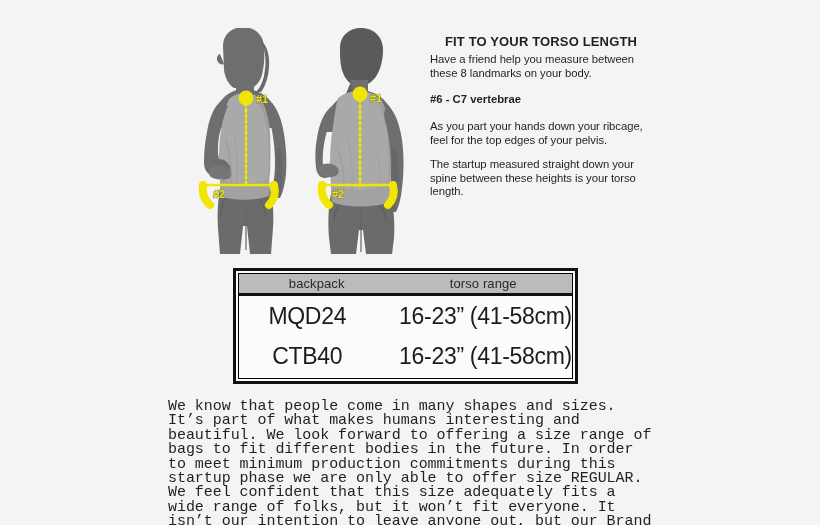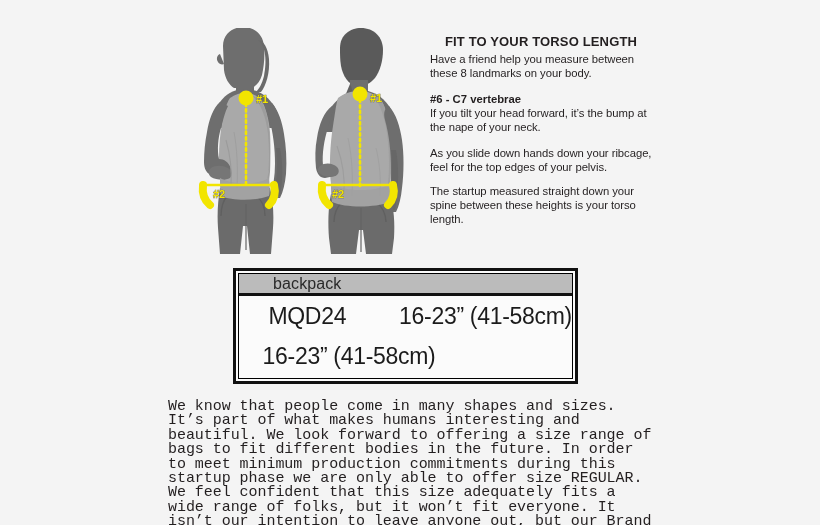--- a/index.html
+++ b/index.html
@@ -36,21 +36,21 @@
   
   .size-table{
     position:absolute;left:233px;top:268px;width:345px;height:116px;
     border:3px solid #111;background:#fbfbfb;box-sizing:border-box;
   }
   .tbl-inner{position:absolute;inset:2px;border:1px solid #000;box-sizing:border-box;}
   .tbl-head{
     height:22px;background:#bbbbbb;border-bottom:3px solid #111;
     display:flex;align-items:center;box-sizing:border-box;
   }
-  .th{font-size:16px;color:#2a2a2a;letter-spacing:.1px;}
+  .th{font-size:13px;color:#2a2a2a;letter-spacing:.1px;padding-left:16px;}
   .th.c1{width:41%;text-align:center;}
   .th.c2{width:59%;text-align:center;}
   .tbl-row{height:40px;display:flex;align-items:center;}
   .td{font-size:23px;color:#1b1b1b;letter-spacing:-.3px;}
   .td.c1{width:41%;text-align:center;}
   .td.c2{width:59%;text-align:right;}
 
   
   .footer-note{
     position:absolute;left:168px;top:400px;width:487px;
@@ -194,37 +194,38 @@
         </g>
       </g>
     </svg>
   </div>
 
   <div class="instructions">
     <div class="instr-title">FIT TO YOUR TORSO LENGTH</div>
     <p class="instr-p">Have a friend help you measure between these 8 landmarks on your body.</p>
     <div class="gap"></div>
     <p class="instr-sub">#6 - C7 vertebrae</p>
-    <p class="instr-p">If you tilt your head forward, it’s the bump at the nape of your neck.</p>
     <div class="gap"></div>
-    <p class="instr-p">As you slide down hands down your ribcage, feel for the top edges of your pelvis.</p>
+    <p class="instr-p">As you part your hands down your ribcage, feel for the top edges of your pelvis.</p>
     <div class="gap-sm"></div>
     <p class="instr-p">The startup measured straight down your spine between these heights is your torso length.</p>
   </div>
 
   <div class="size-table">
     <div class="tbl-inner">
       <div class="tbl-head">
         <div class="th c1">backpack</div>
+        <div class="th c2">torso range</div>
       </div>
       <div class="tbl-row">
         <div class="td c1">MQD24</div>
         <div class="td c2">16-23” (41-58cm)</div>
       </div>
       <div class="tbl-row">
+        <div class="td c1">CTB40</div>
         <div class="td c2">16-23” (41-58cm)</div>
       </div>
     </div>
   </div>
 
   <div class="footer-note">We know that people come in many shapes and sizes.  It’s part of what makes humans interesting and beautiful.  We look forward to offering a size range of bags to fit different bodies in the future.  In order to meet minimum production commitments during this startup phase we are only able to offer size REGULAR.  We feel confident that this size adequately fits a wide range of folks, but it won’t fit everyone.  It isn’t our intention to leave anyone out, but our Brand needs to walk before it can run.  Thank you for understanding.</div>
 
 </div>
 
 </body></html>

